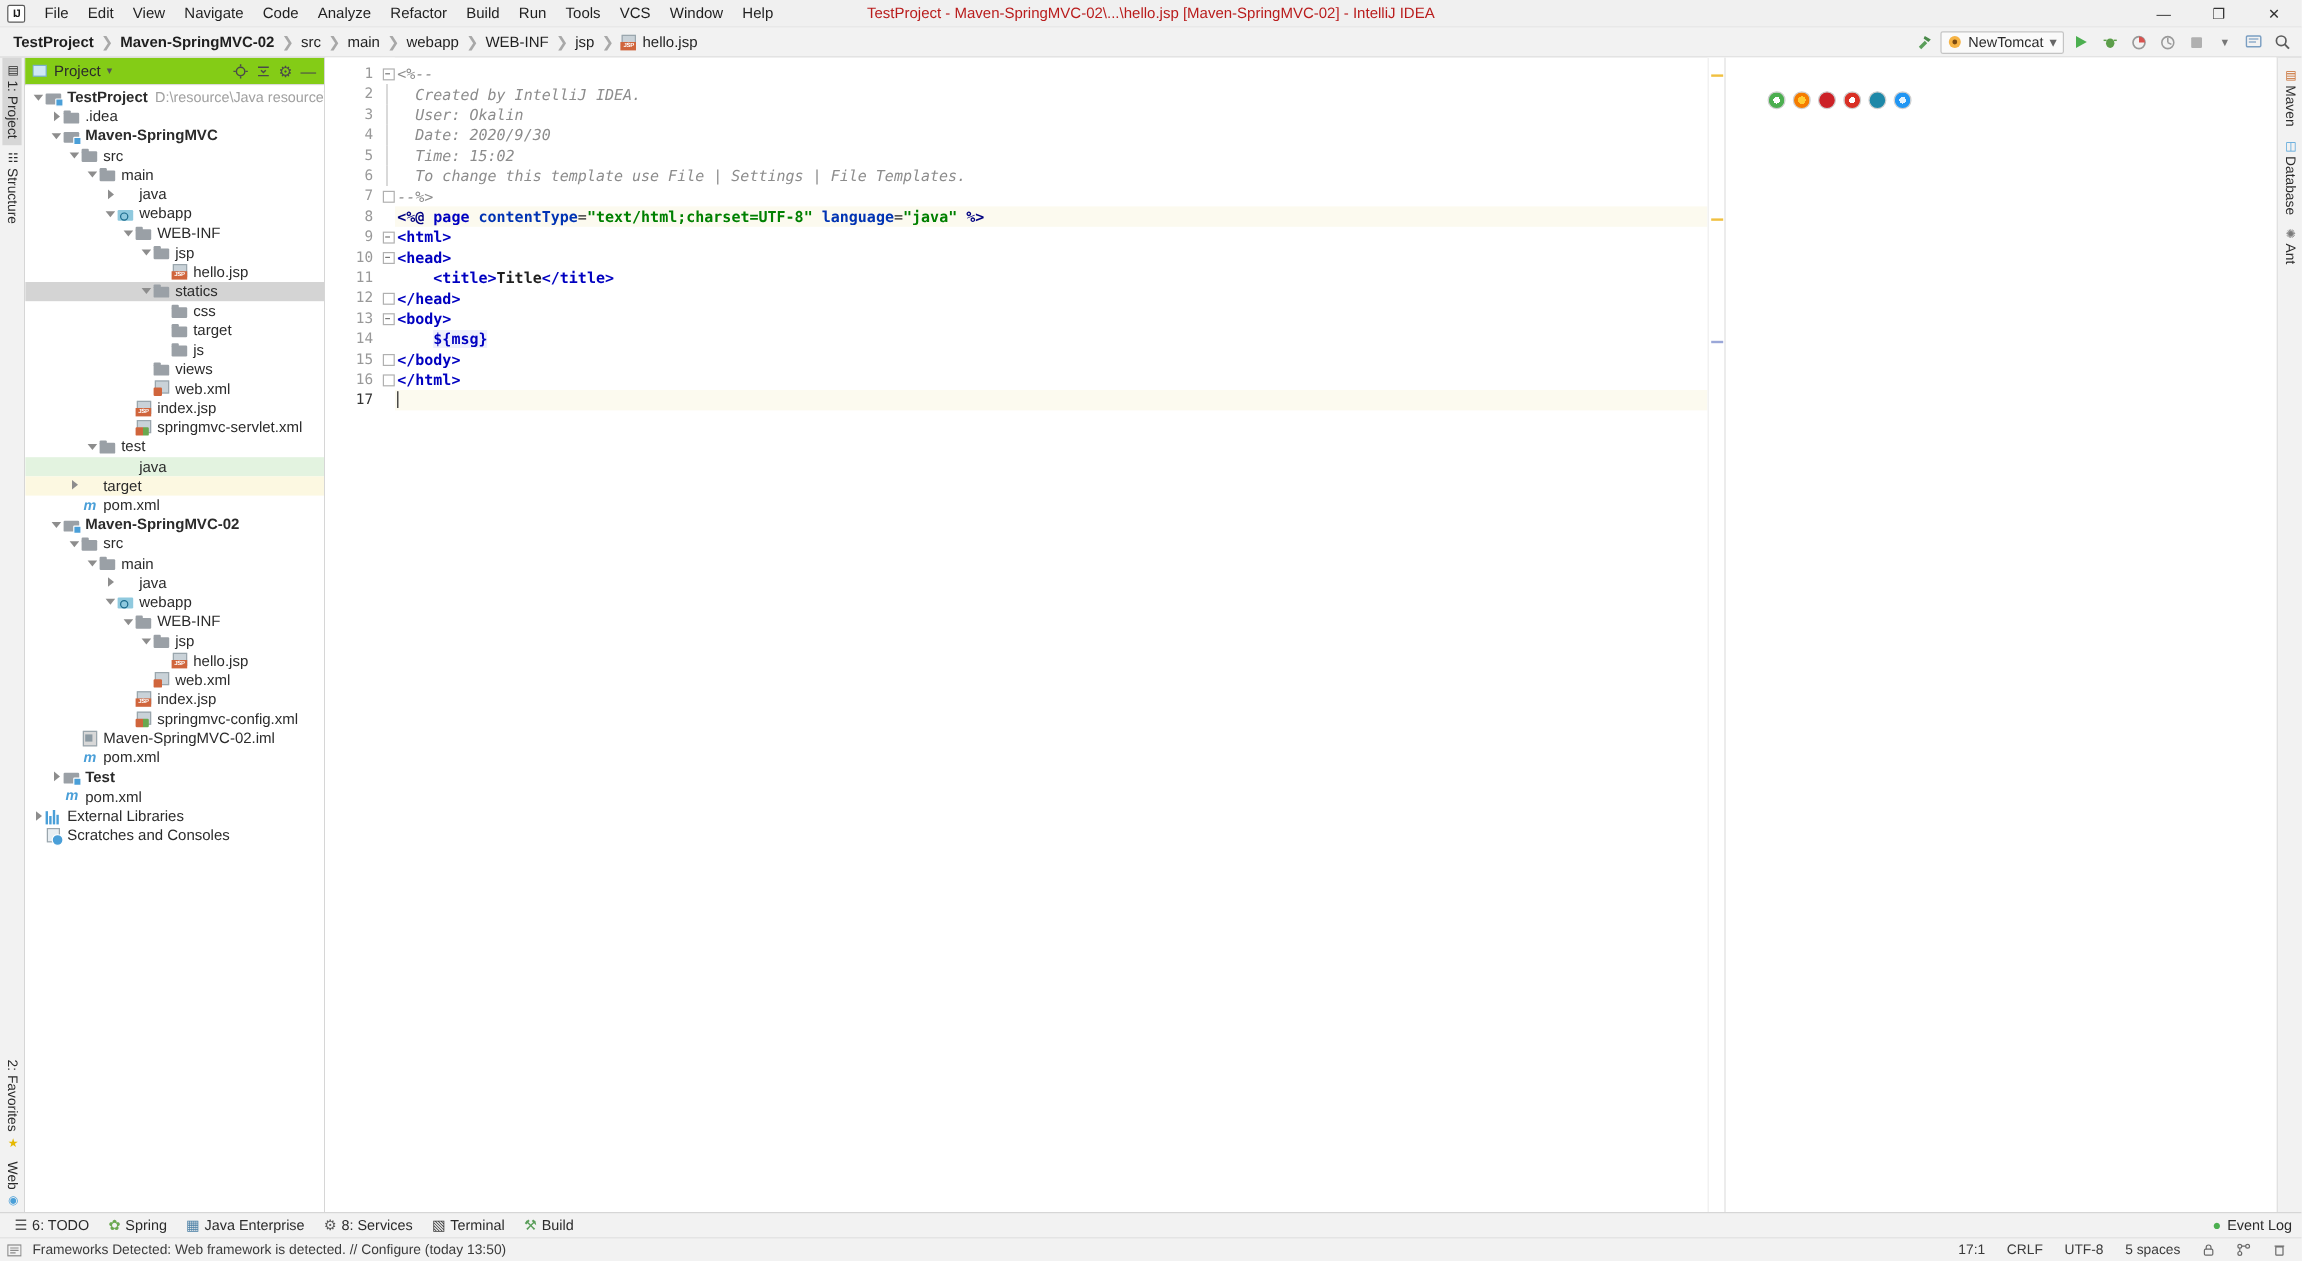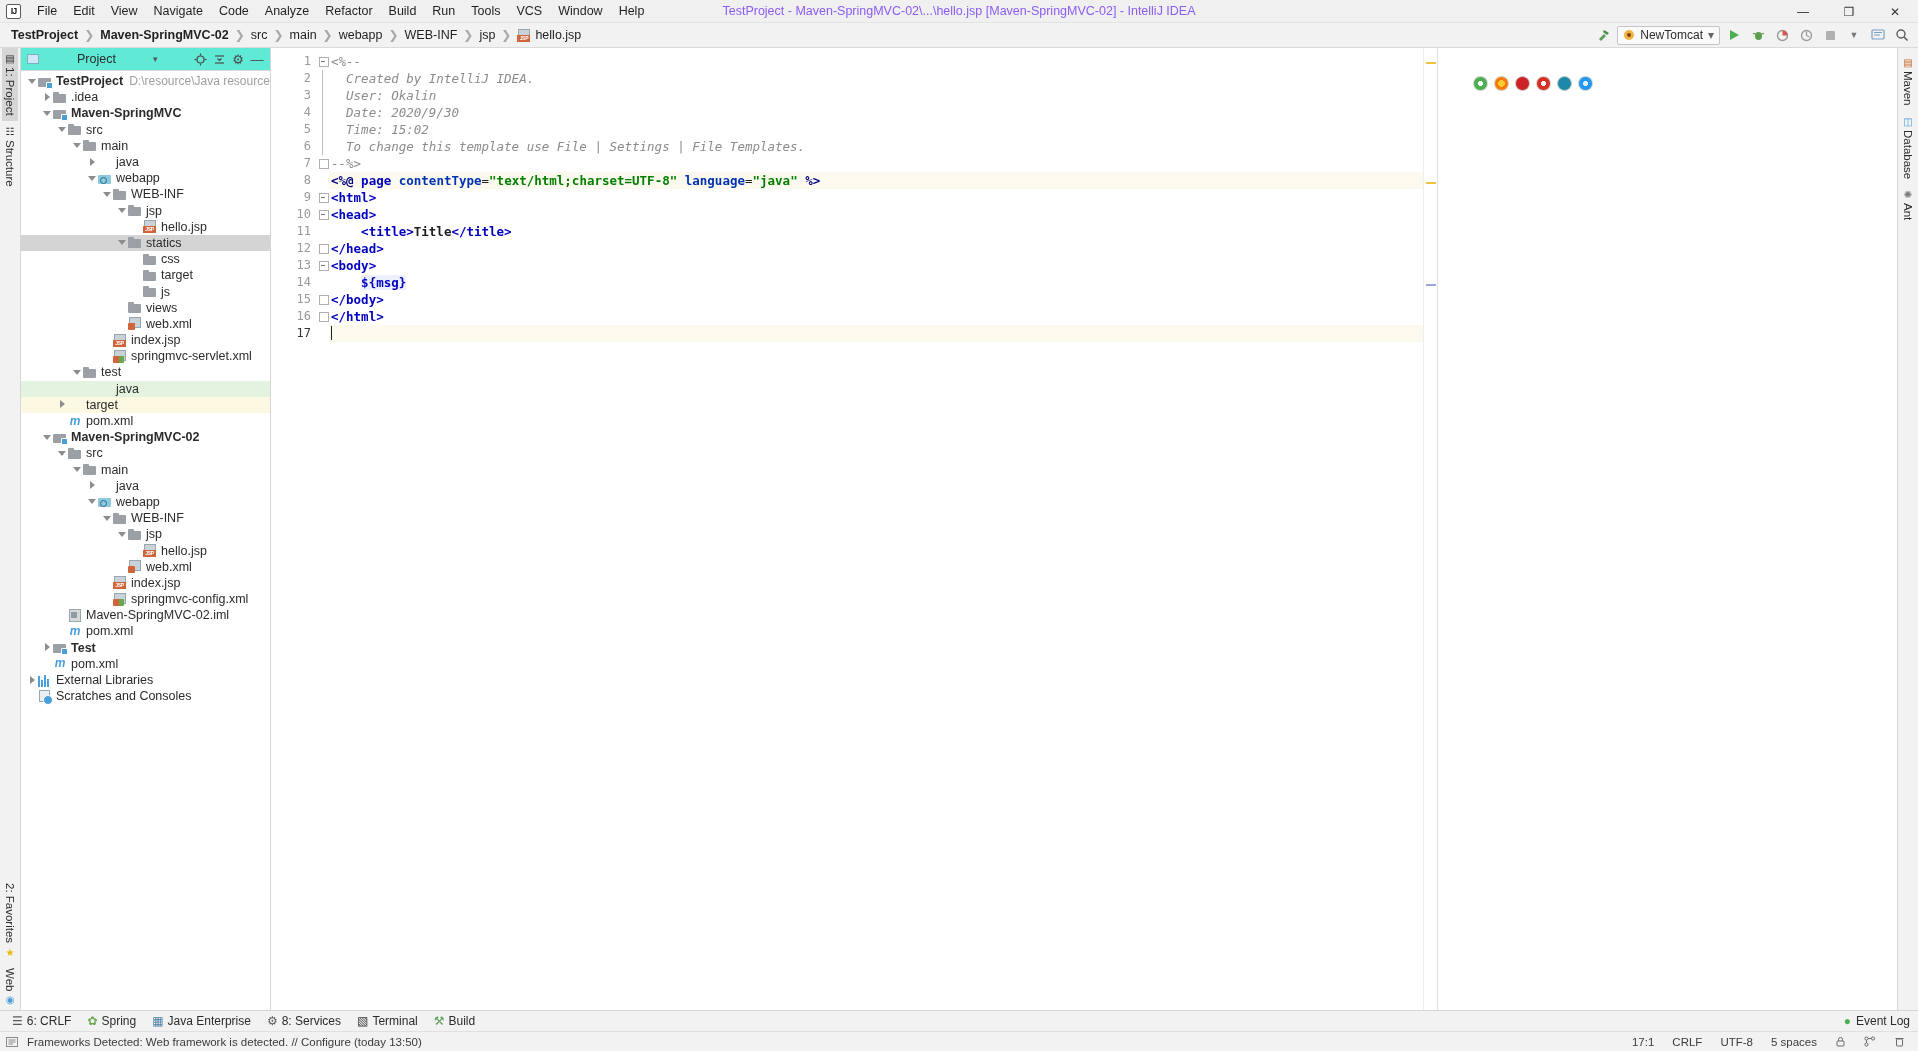--- a/index.html
+++ b/index.html
@@ -23,21 +23,21 @@
     background: #fff; border:1px solid #5a5a5a; border-radius:2px;
     font-size: 9px; font-weight:bold; color:#1b1b1b;
     display:flex; align-items:center; justify-content:center; letter-spacing:-1px;
   }
   .menu { display:flex; align-items:center;text-align:right; }
   .menu-item {
     padding: 3px 8px; font-size: 12.5px; color:#1f1f1f; cursor:default; white-space:nowrap;
   }
   .win-title {
     position:absolute; left:0; right:0; text-align:center;
-    font-size:12.5px; color:#8b5cf6; pointer-events:none;
+    font-size:12.5px; color:#b91c1c; pointer-events:none;
   }
   .win-btns { position:absolute; right:0; top:0; height:23px; display:flex; }
   .win-btn { width:46px; height:23px; display:flex; align-items:center; justify-content:center;
              font-size:12px; color:#333; cursor:default; }
 
   
   .navbar {
     height: 25px; background:#f2f2f2; display:flex; align-items:center;
     border-bottom:1px solid #dadada; position:relative; flex:none;
   }
@@ -68,22 +68,22 @@
     font-size:11.5px; color:#2b2b2b; padding:5px 2px; cursor:default; white-space:nowrap;
     display:flex; align-items:center; gap:3px;
   }
   .rail-btn.active { background:#d6d6d6; }
   .rail-ico { font-size:10px; }
 
   
   .toolwin { width:250px; background:#fff; display:flex; flex-direction:column; flex:none;
              border-right:1px solid #d6d6d6; }
   .toolwin-head {
-    height:23px; background:#5eead4; display:flex; align-items:center;
-    border-bottom:1px solid #dadada; padding-left:6px; flex:none;gap:32px;
+    height:23px; background:#84cc16; display:flex; align-items:center;
+    border-bottom:1px solid #dadada; padding-left:6px; flex:none;
   }
   .toolwin-title { font-size:12.5px; margin-left:5px; }
   .toolwin-actions { margin-left:auto; display:flex; align-items:center; padding-right:4px; gap:1px; }
   .tw-ico { width:18px; height:18px; display:flex; align-items:center; justify-content:center;
             cursor:default; color:#4a4a4a; font-size:13px; }
 
   .tree { flex:1; overflow:hidden; padding-top:2px; background:#fff; position:relative; }
   .trow {
     height:16.2px; display:flex; align-items:center; font-size:12.5px;
     white-space:nowrap; cursor:default; padding-right:4px;
@@ -759,21 +759,21 @@
       <div class="rail-btn">
         <span class="rail-ico" style="color:#7a7a7a;">✺</span>
         <span>Ant</span>
       </div>
     </div>
   </div>
 
   <div class="bottombar">
     <div class="bb-item">
       <span style="color:#5a5a5a;">☰</span>
-      <span>6: CRLF</span>
+      <span>6: TODO</span>
     </div>
     <div class="bb-item">
       <span style="color:#6aa84f;">✿</span>
       <span>Spring</span>
     </div>
     <div class="bb-item">
       <span style="color:#4a7fa5;">▦</span>
       <span>Java Enterprise</span>
     </div>
     <div class="bb-item">

